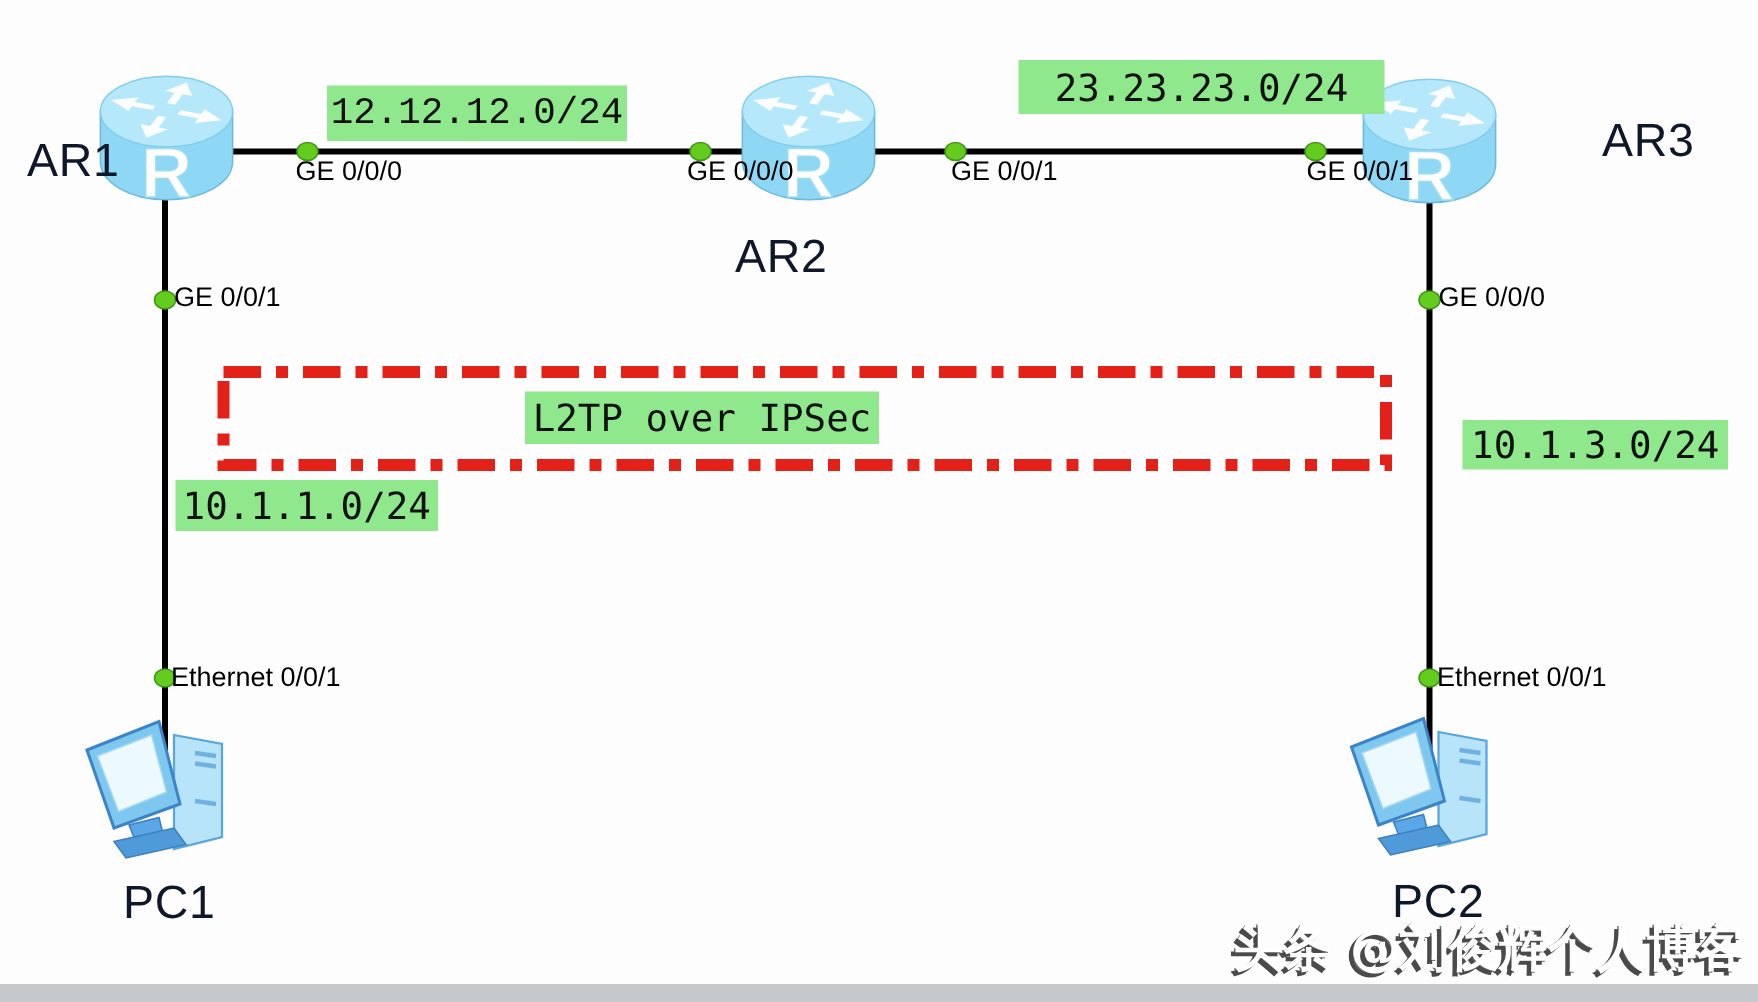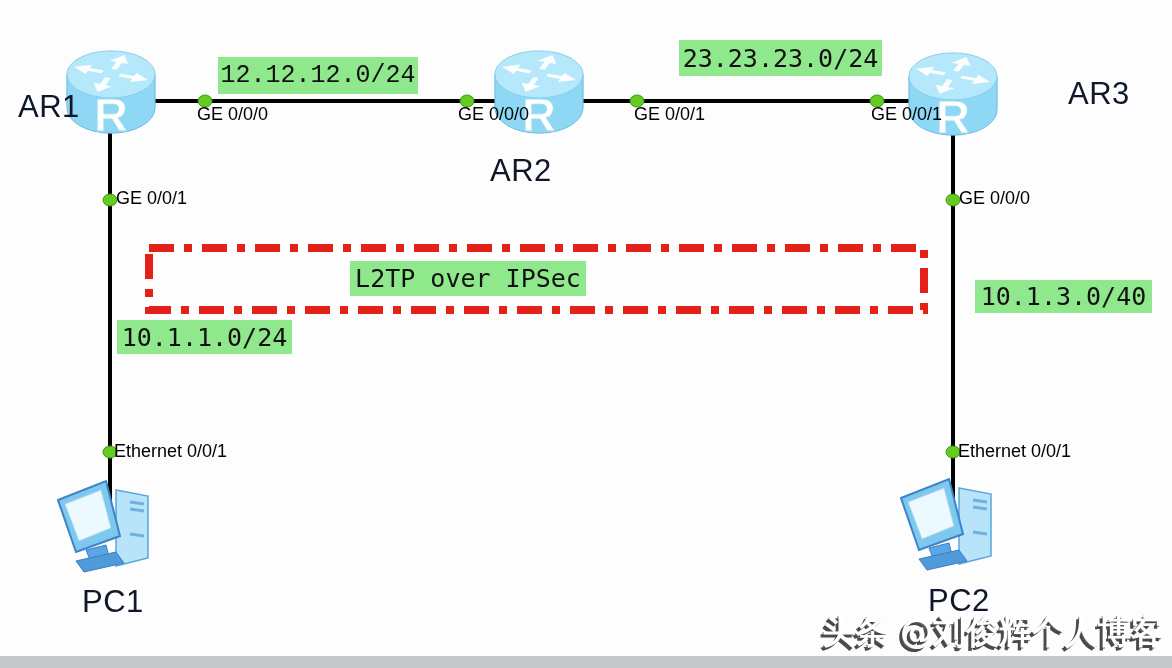--- a/index.html
+++ b/index.html
@@ -172,21 +172,21 @@
   <div class="if-label" style="left:197px;top:104px;">GE 0/0/0</div>
   <div class="if-label" style="left:458px;top:104px;">GE 0/0/0</div>
   <div class="if-label" style="left:634px;top:104px;">GE 0/0/1</div>
   <div class="if-label" style="left:871px;top:104px;">GE 0/0/1</div>
   <div class="if-label" style="left:116px;top:188px;">GE 0/0/1</div>
   <div class="if-label" style="left:959px;top:188px;">GE 0/0/0</div>
   <div class="if-label" style="left:114px;top:441px;">Ethernet 0/0/1</div>
   <div class="if-label" style="left:958px;top:441px;">Ethernet 0/0/1</div>
 
   <div class="net-box" style="left:218px;top:57px;width:200px;height:37px;font-family:Liberation Mono, monospace;">12.12.12.0/24</div>
-  <div class="net-box" style="left:679px;top:40px;width:203px;height:36px;text-align:center;">23.23.23.0/24</div>
+  <div class="net-box" style="left:679px;top:40px;width:244px;height:36px;text-align:center;">23.23.23.0/24</div>
   <div class="net-box" style="left:350px;top:261px;width:236px;height:35px;">L2TP over IPSec</div>
   <div class="net-box" style="left:117px;top:320px;width:175px;height:34px;">10.1.1.0/24</div>
-  <div class="net-box" style="left:975px;top:280px;width:177px;height:33px;">10.1.3.0/40</div>
+  <div class="net-box" style="left:975px;top:280px;width:177px;height:33px;">10.1.3.0/24</div>
 
   <div class="watermark">头条 @刘俊辉个人博客</div>
   <div class="bottom-strip"></div>
 
 </div>
 
 </body></html>

